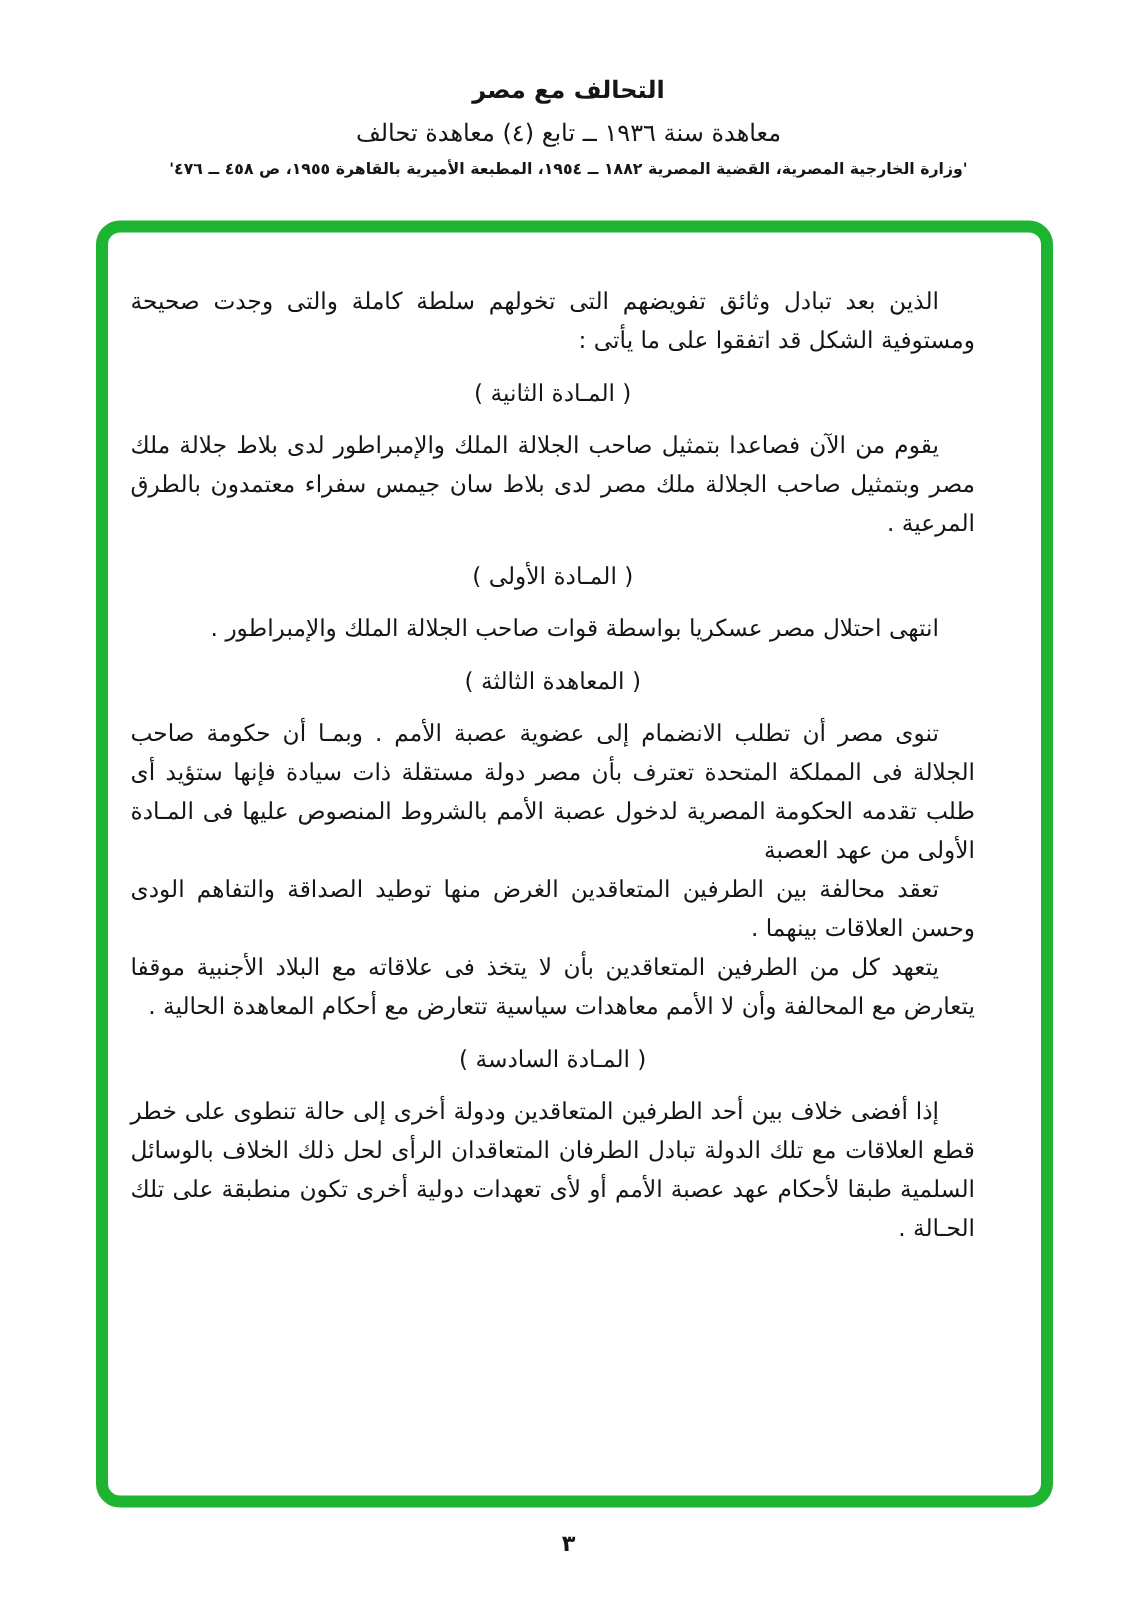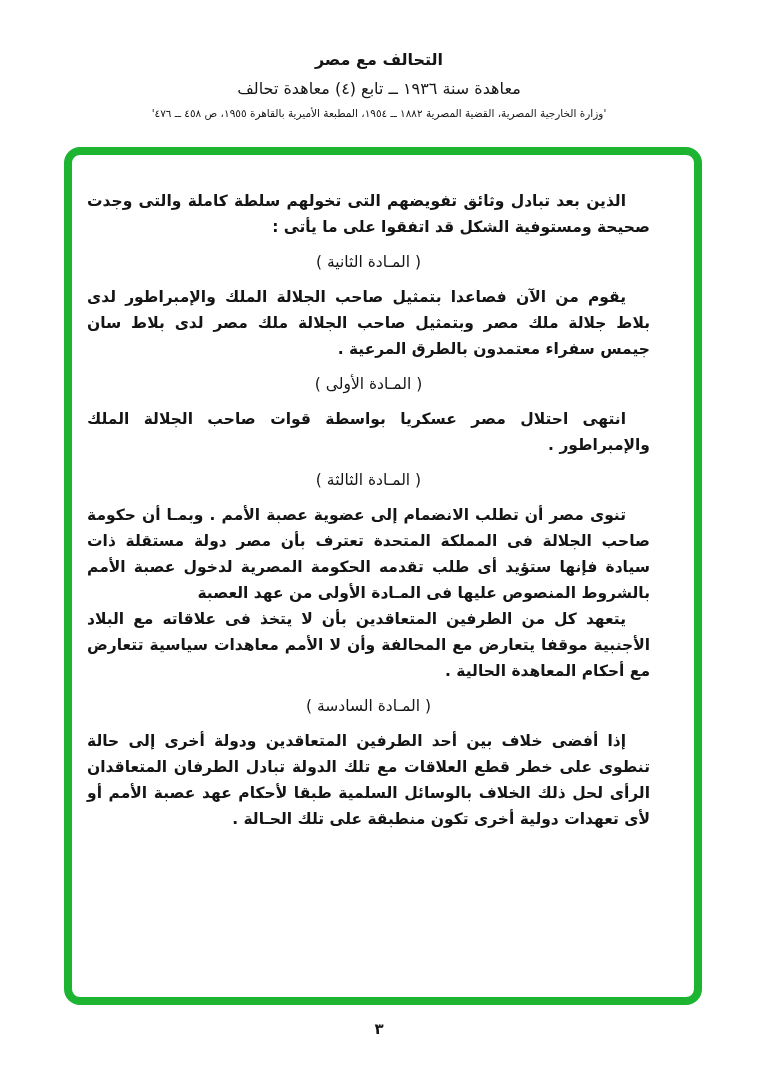--- a/index.html
+++ b/index.html
@@ -26,21 +26,21 @@
     font-weight: bold;
     margin-bottom: 10px;
   }
   .doc-subtitle {
     font-size: 16px;
     font-weight: normal;
     margin-bottom: 9px;
   }
   .doc-citation {
     font-size: 10.5px;
-    font-weight: normal;
+    font-weight: bold;
   }
   .green-box {
     position: absolute;
     left: 64px;
     top: 147px;
     width: 638px;
     height: 858px;
     border: 8px solid #1cb430;
     border-radius: 16px;
     box-sizing: border-box;
@@ -52,21 +52,20 @@
     left: 87px;
     width: 563px;
     direction: rtl;
     text-align: justify;
     font-size: 15.5px;
     line-height: 26px;
   }
   .body-par {
     margin: 0;
     text-indent: 24px;
-    font-weight: bold;
   }
   .article-heading {
     text-align: center;
     text-indent: 0;
     font-size: 15.5px;
     margin: 9px 0 9px 0;
   }
   .page-number {
     position: absolute;
     top: 1020px;
@@ -98,25 +97,26 @@
       <div class="article-heading">( المـادة الثانية )</div>
       <p class="body-par">يقوم من الآن فصاعدا بتمثيل صاحب الجلالة الملك والإمبراطور لدى بلاط جلالة ملك مصر وبتمثيل صاحب الجلالة ملك مصر لدى بلاط سان جيمس سفراء معتمدون بالطرق المرعية .</p>
     </div>
 
     <div>
       <div class="article-heading">( المـادة الأولى )</div>
       <p class="body-par">انتهى احتلال مصر عسكريا بواسطة قوات صاحب الجلالة الملك والإمبراطور .</p>
     </div>
 
     <div>
-      <div class="article-heading">( المـادة الثالثة )</div>
+      <div class="article-heading">( المعاهدة الثالثة )</div>
       <p class="body-par">تنوى مصر أن تطلب الانضمام إلى عضوية عصبة الأمم . وبمـا أن حكومة صاحب الجلالة فى المملكة المتحدة تعترف بأن مصر دولة مستقلة ذات سيادة فإنها ستؤيد أى طلب تقدمه الحكومة المصرية لدخول عصبة الأمم بالشروط المنصوص عليها فى المـادة الأولى من عهد العصبة</p>
     </div>
 
     <div>
+      <p class="body-par">تعقد محالفة بين الطرفين المتعاقدين الغرض منها توطيد الصداقة والتفاهم الودى وحسن العلاقات بينهما .</p>
     </div>
 
     <div>
       <p class="body-par">يتعهد كل من الطرفين المتعاقدين بأن لا يتخذ فى علاقاته مع البلاد الأجنبية موقفا يتعارض مع المحالفة وأن لا الأمم معاهدات سياسية تتعارض مع أحكام المعاهدة الحالية .</p>
     </div>
 
     <div>
       <div class="article-heading">( المـادة السادسة )</div>
       <p class="body-par">إذا أفضى خلاف بين أحد الطرفين المتعاقدين ودولة أخرى إلى حالة تنطوى على خطر قطع العلاقات مع تلك الدولة تبادل الطرفان المتعاقدان الرأى لحل ذلك الخلاف بالوسائل السلمية طبقا لأحكام عهد عصبة الأمم أو لأى تعهدات دولية أخرى تكون منطبقة على تلك الحـالة .</p>
     </div>

